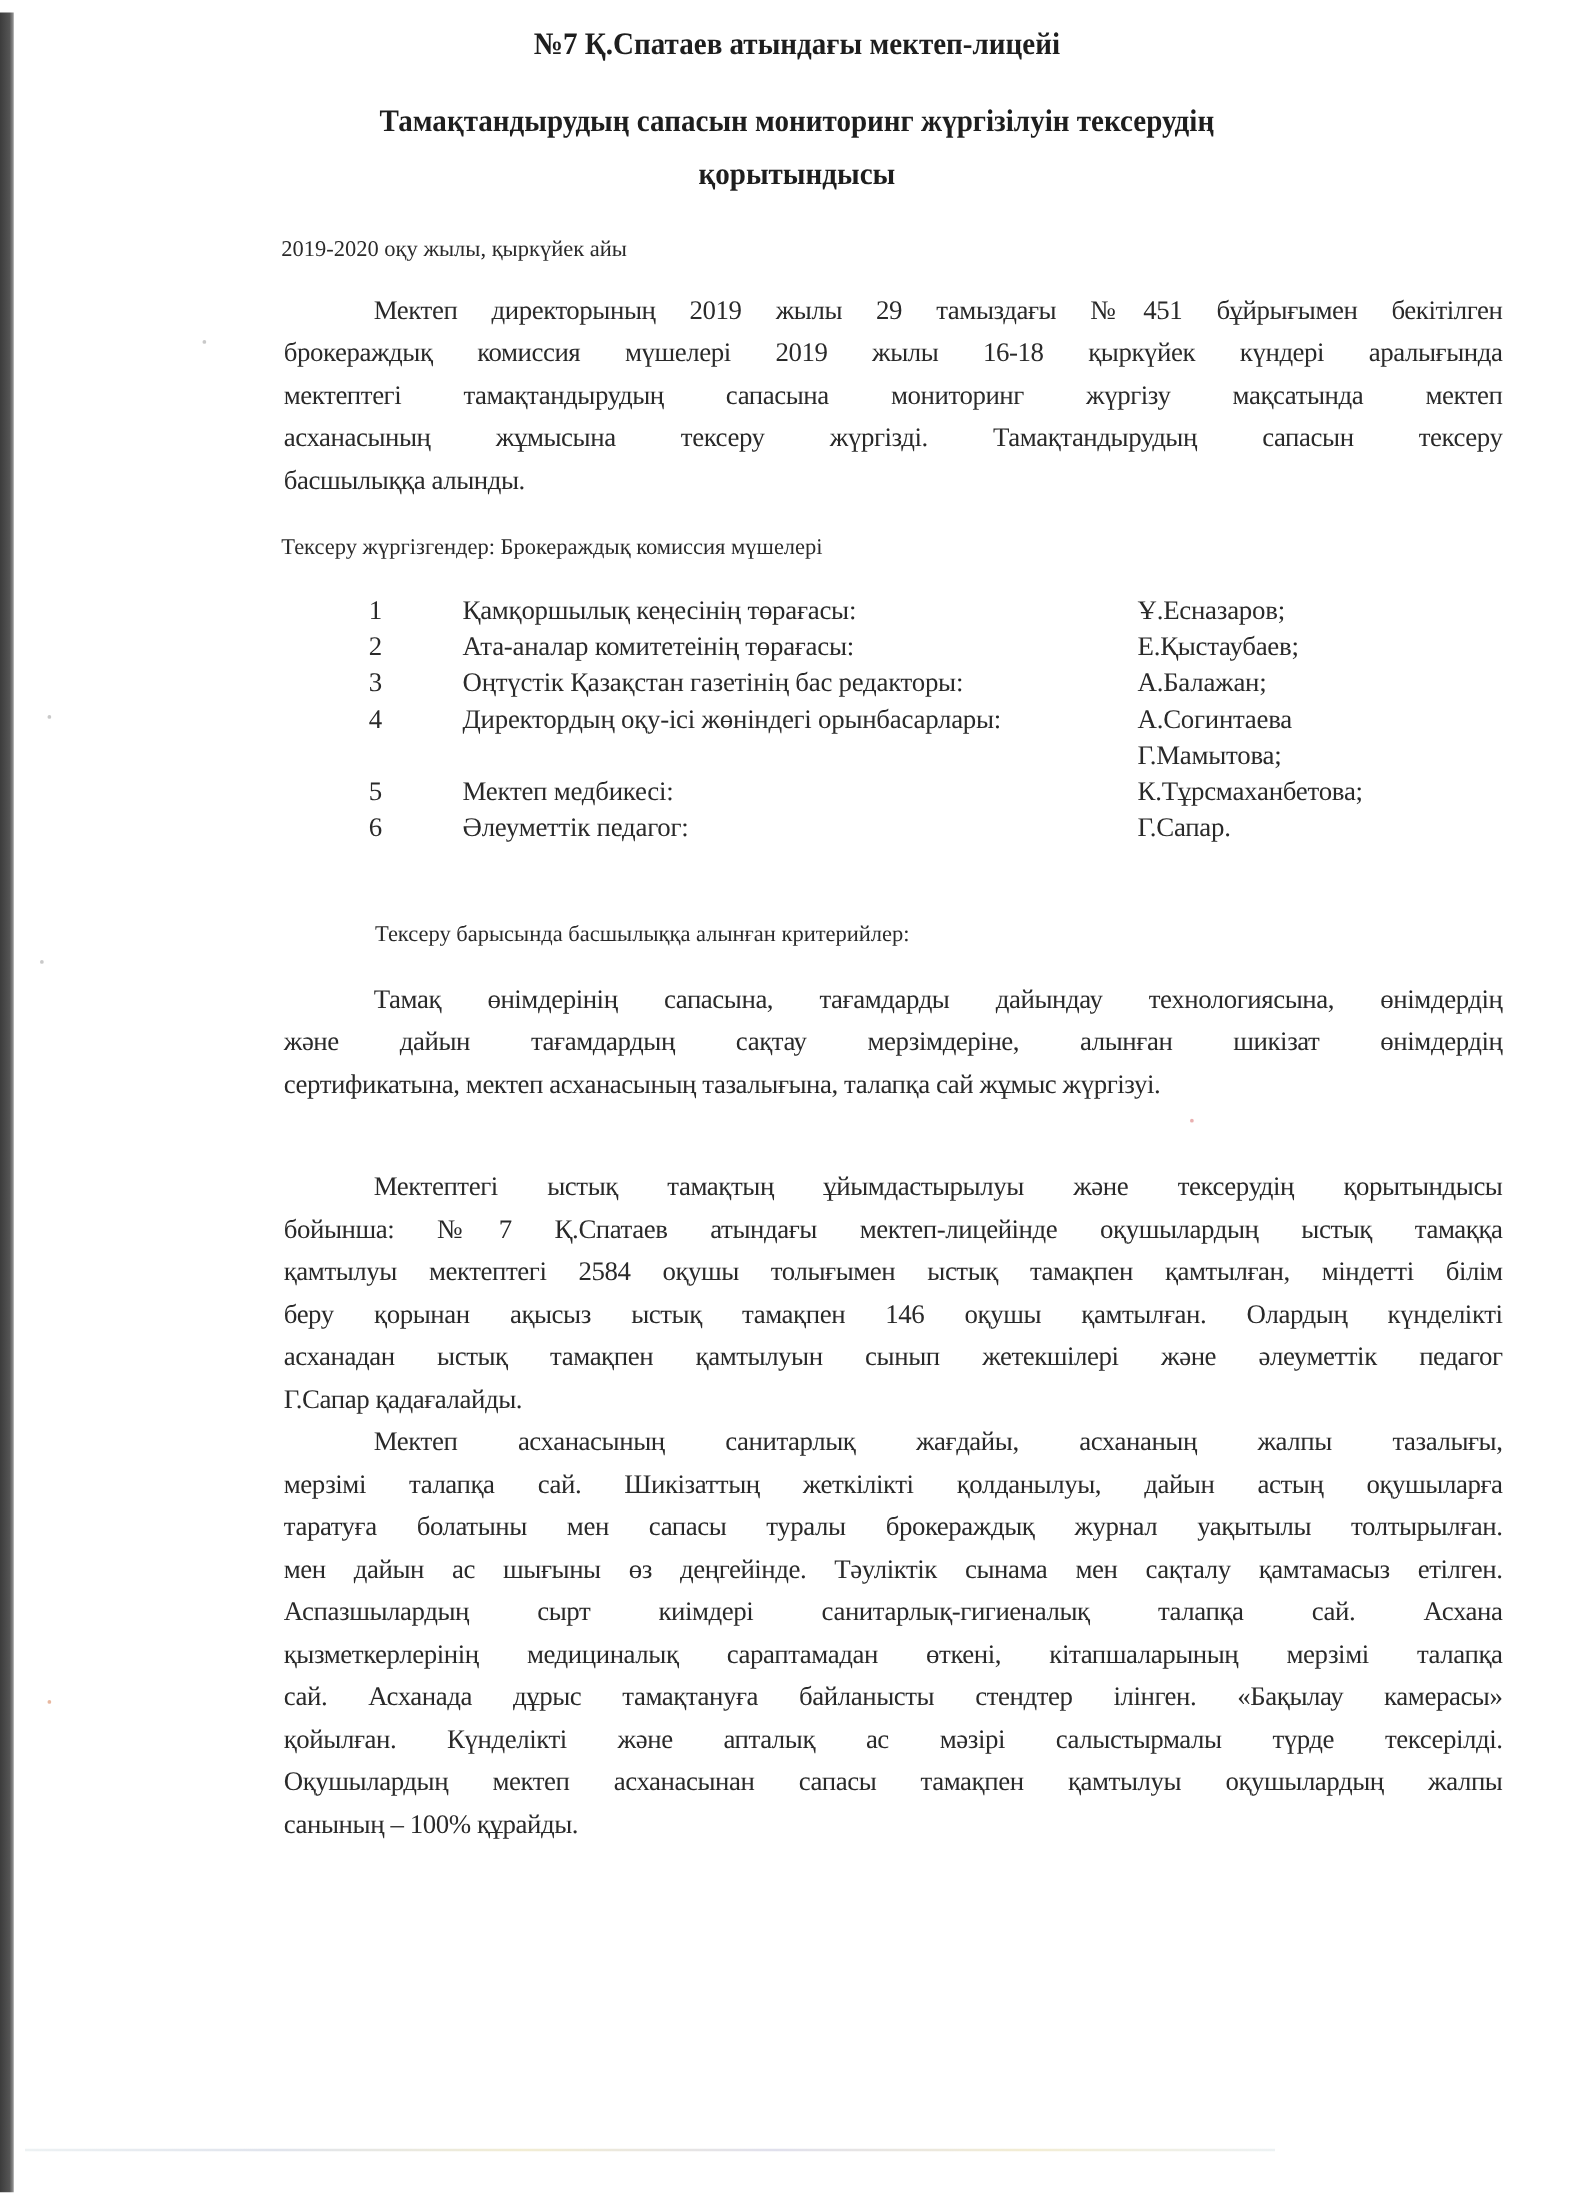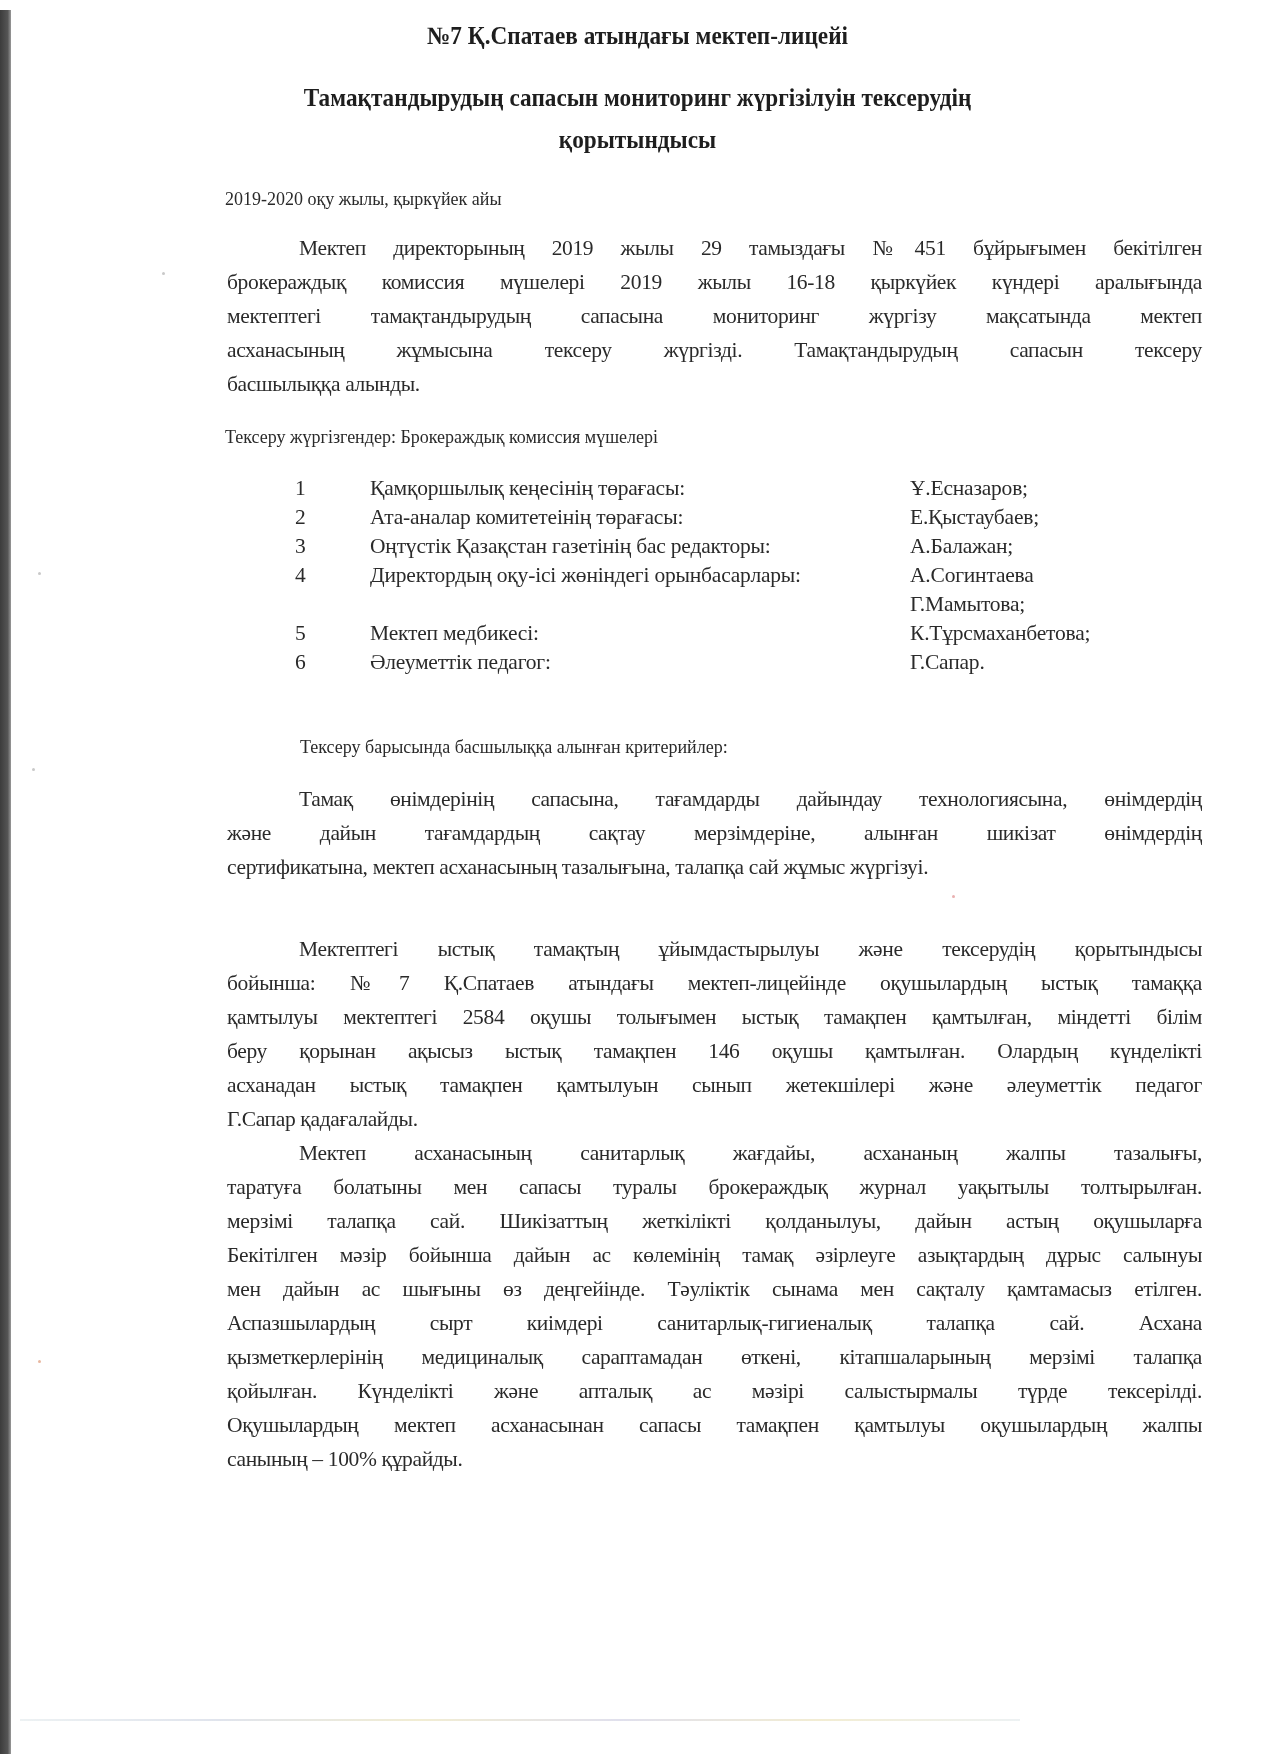--- a/index.html
+++ b/index.html
@@ -115,22 +115,22 @@
     <span class="line" style="padding-left: 72px;">Мектептегі ыстық тамақтың ұйымдастырылуы және тексерудің қорытындысы</span>
     <span class="line">бойынша: №7 Қ.Спатаев атындағы мектеп-лицейінде оқушылардың ыстық тамаққа</span>
     <span class="line">қамтылуы мектептегі 2584 оқушы толығымен ыстық тамақпен қамтылған, міндетті білім</span>
     <span class="line">беру қорынан ақысыз ыстық тамақпен 146 оқушы қамтылған. Олардың күнделікті</span>
     <span class="line">асханадан ыстық тамақпен қамтылуын сынып жетекшілері және әлеуметтік педагог</span>
     <span class="line last">Г.Сапар қадағалайды.</span>
   </div>
 
 <div class="para" style="top:1136px" id="sanitary-para">
     <span class="line" style="padding-left: 72px;">Мектеп асханасының санитарлық жағдайы, асхананың жалпы тазалығы,</span>
+    <span class="line">мерзімі талапқа сай. Шикізаттың жеткілікті қолданылуы, дайын астың оқушыларға</span>
     <span class="line">таратуға болатыны мен сапасы туралы брокераждық журнал уақытылы толтырылған.</span>
-    <span class="line">мерзімі талапқа сай. Шикізаттың жеткілікті қолданылуы, дайын астың оқушыларға</span>
-    <span class="line">Бекітілген мәзір бойынша дайын ас көлемінің тамақ әзірлеуге азықтардың дұрыс салынуы</span>
     <span class="line">мен дайын ас шығыны өз деңгейінде. Тәуліктік сынама мен сақталу қамтамасыз етілген.</span>
     <span class="line">Аспазшылардың сырт киімдері санитарлық-гигиеналық талапқа сай. Асхана</span>
     <span class="line">қызметкерлерінің медициналық сараптамадан өткені, кітапшаларының мерзімі талапқа</span>
+    <span class="line">сай. Асханада дұрыс тамақтануға байланысты стендтер ілінген. «Бақылау камерасы»</span>
     <span class="line">қойылған. Күнделікті және апталық ас мәзірі салыстырмалы түрде тексерілді.</span>
     <span class="line">Оқушылардың мектеп асханасынан сапасы тамақпен қамтылуы оқушылардың жалпы</span>
     <span class="line last">санының – 100% құрайды.</span>
   </div>
 
 </body></html>

